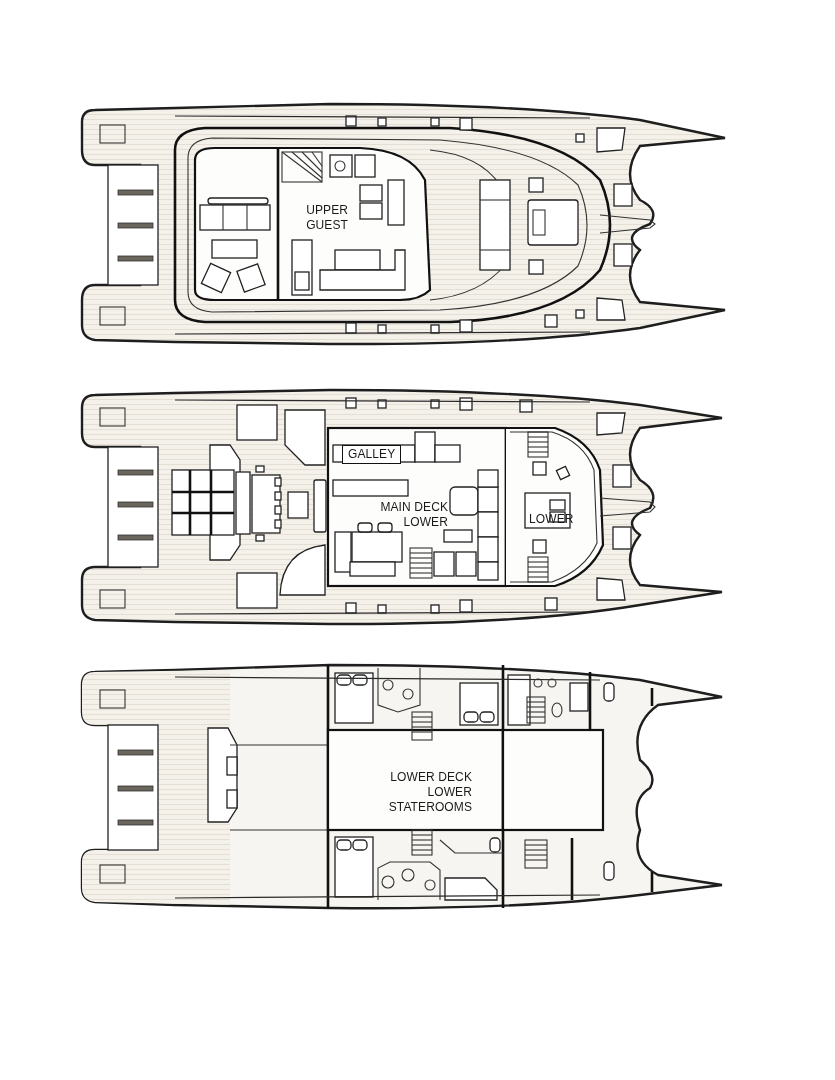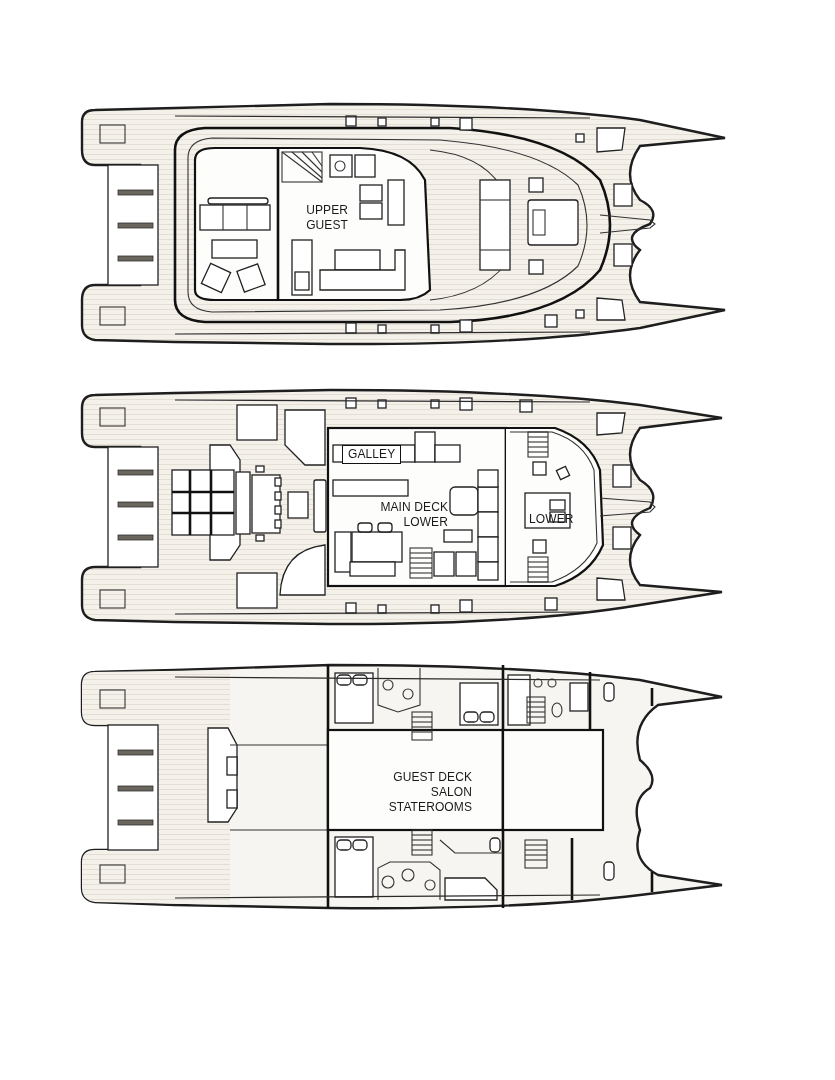--- a/index.html
+++ b/index.html
@@ -303,15 +303,15 @@
     </g>
   <line class="wall" x1="572" y1="838" x2="572" y2="900" stroke-width="2"></line>
   <rect class="furn" x="604" y="862" width="10" height="18" rx="4"></rect>
 
   <line class="wall" x1="652" y1="688" x2="652" y2="706" stroke-width="2"></line>
   <line class="wall" x1="652" y1="872" x2="652" y2="892" stroke-width="2"></line>
   <line class="hull-inner" x1="175" y1="677" x2="600" y2="680"></line>
   <line class="hull-inner" x1="175" y1="898" x2="600" y2="895"></line>
 </svg>
 <div class="lbl" style="left:360px;top:770px;width:112px;">
-  <div>GUEST DECK</div>
-  <div>SALON STATEROOMS</div>
+  <div>LOWER DECK</div>
+  <div>LOWER STATEROOMS</div>
 </div>
 
 </body></html>

